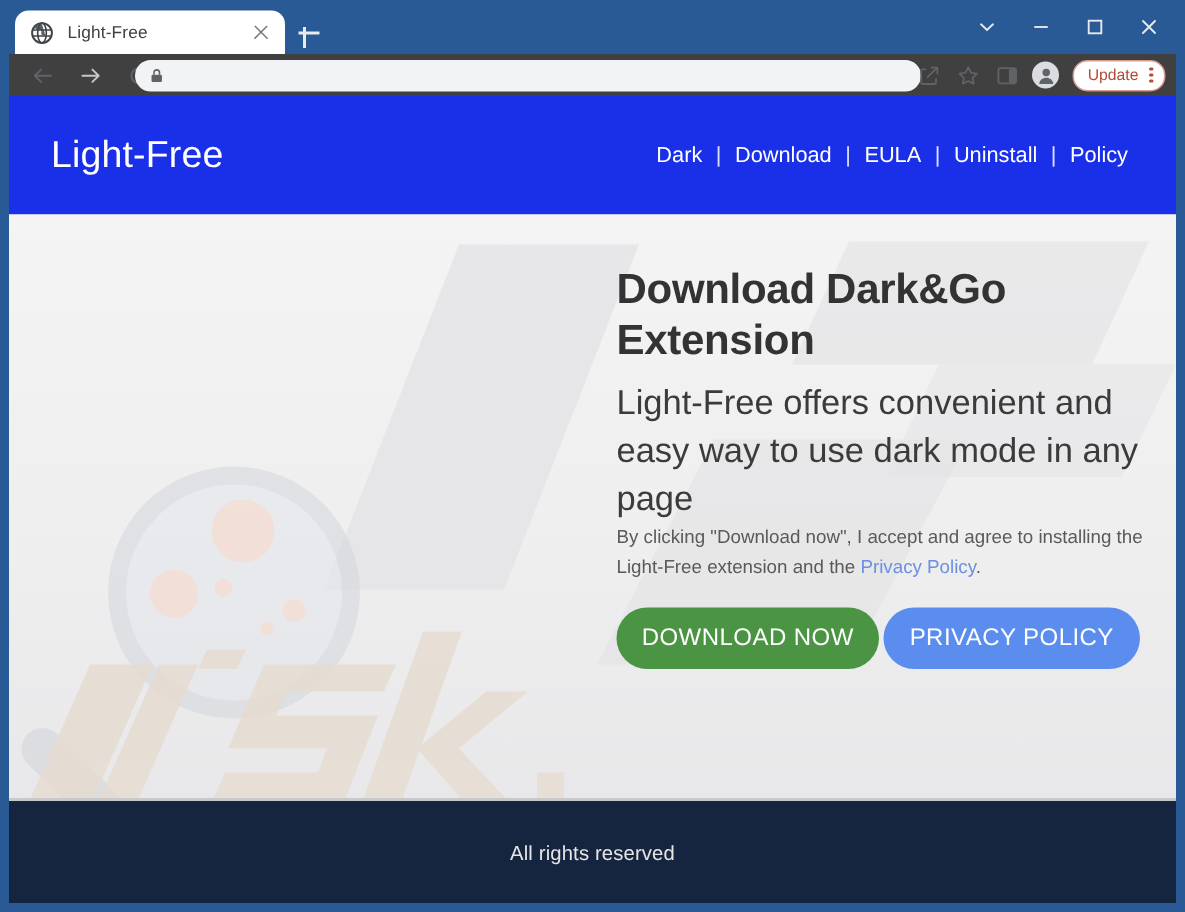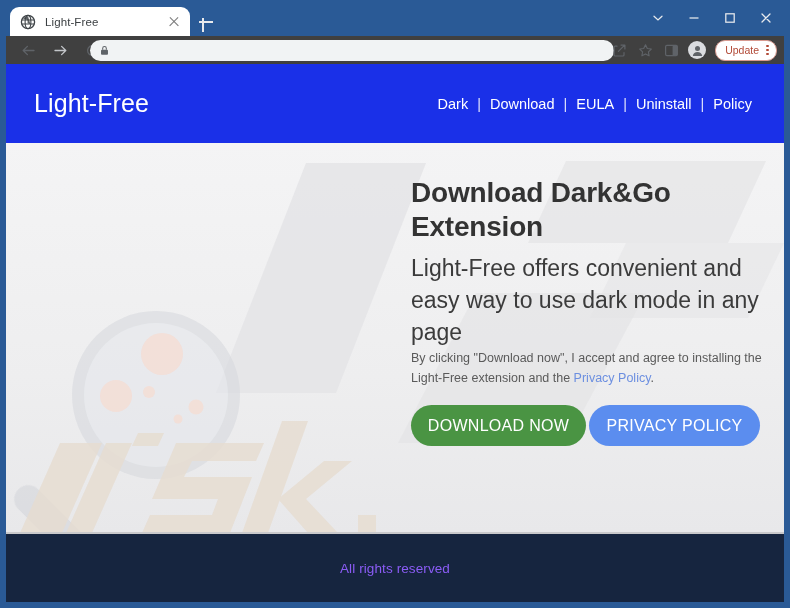--- a/index.html
+++ b/index.html
@@ -313,21 +313,21 @@
     left: 0; bottom: 0;
     width: 100%;
     height: 68px;
     background: #16253f;
     display: flex;
     align-items: center;
     justify-content: center;
   }
   .footer-text {
     font-size: 13.5px;
-    color: #8b5cf6;
+    color: #e5e5e5;
     letter-spacing: .1px;
   }
 
   
   .gap-strip {
     position: absolute;
     left: 0; bottom: 68px;
     width: 100%; height: 2px;
     background: #c9c9cb;
   }

